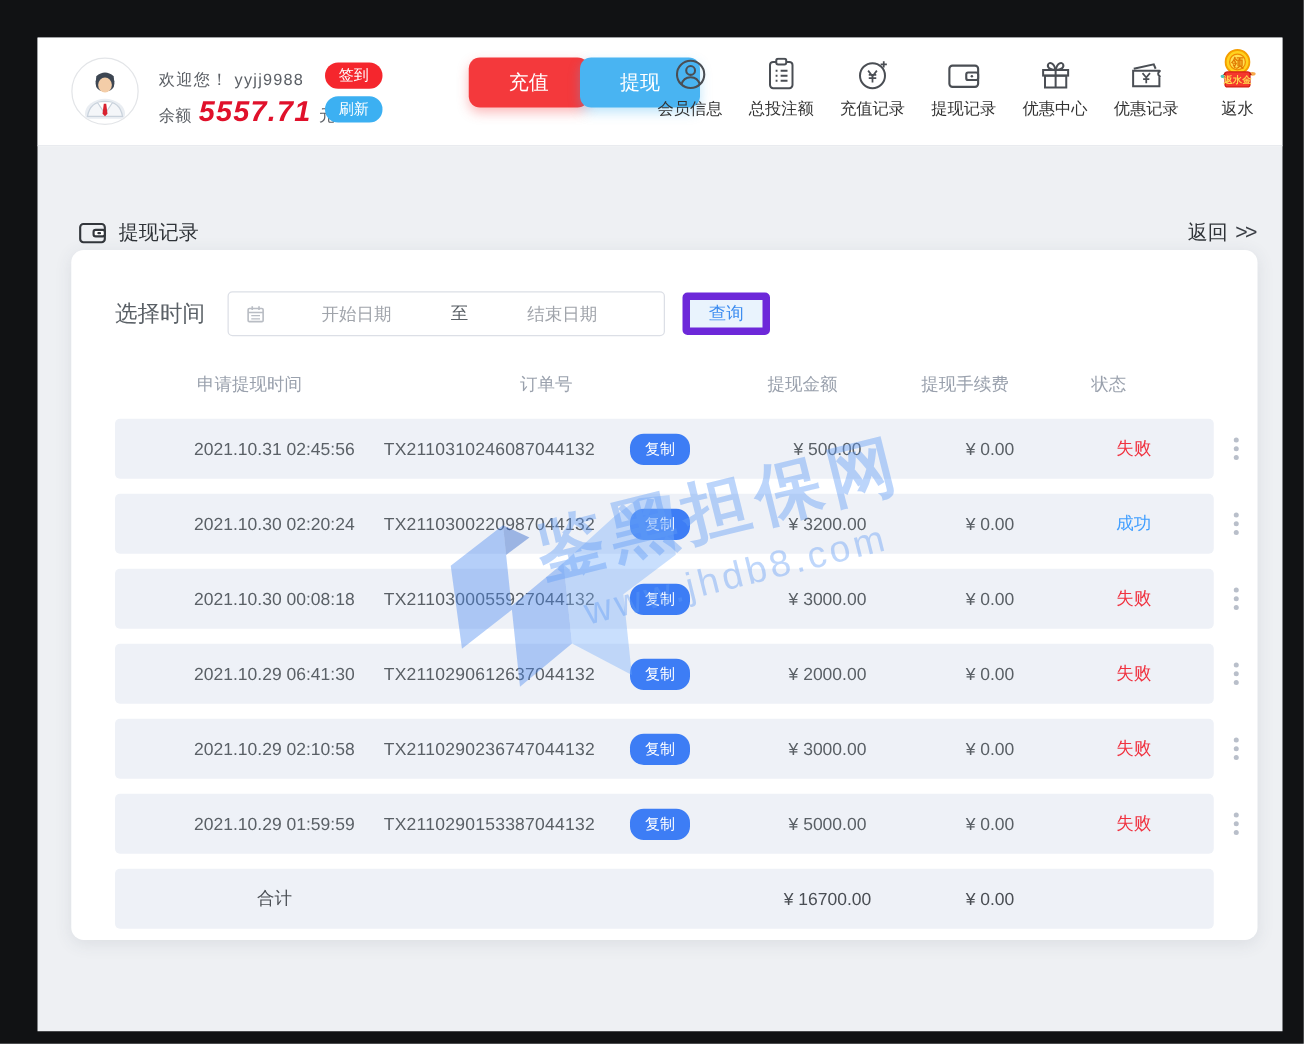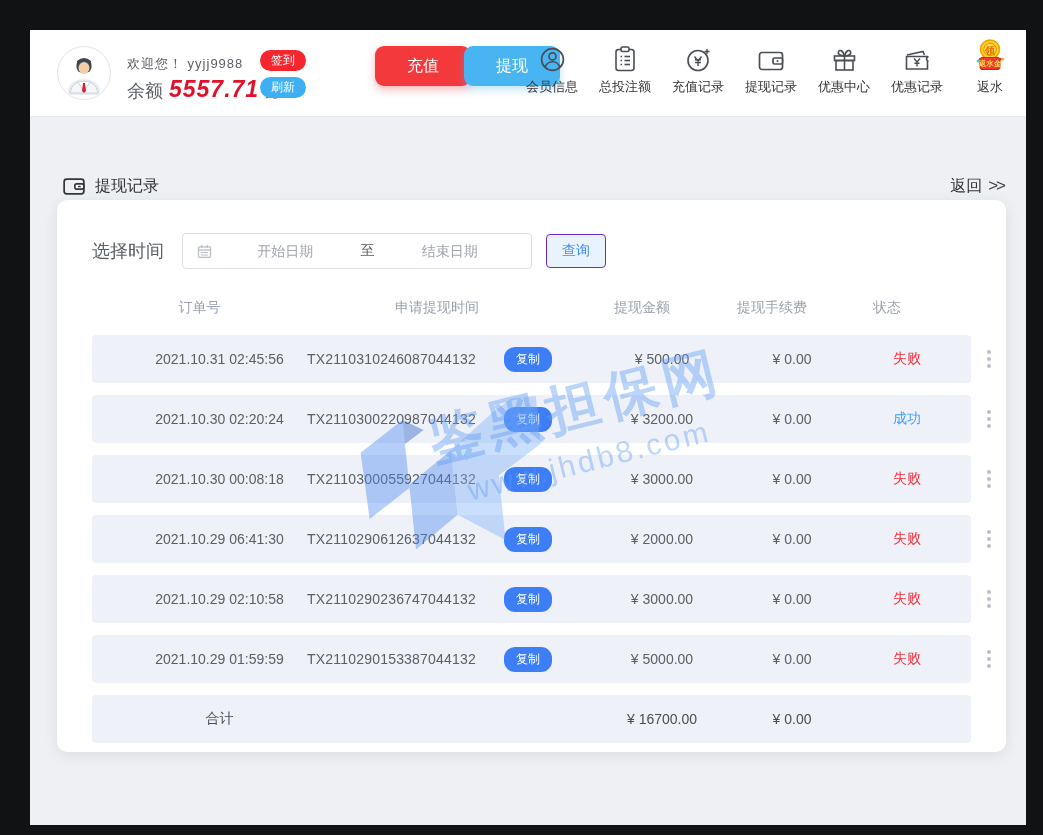--- a/index.html
+++ b/index.html
@@ -20,21 +20,21 @@
     position:relative; width:996px; height:87px; background:#ffffff;
     border-bottom:1px solid #e9ebef;
   }
   .avatar {
     position:absolute; left:27px; top:16px; width:54px; height:54px;
     border-radius:50%; border:1px solid #e3e5e8; background:#fff;
     display:flex; align-items:center; justify-content:center; overflow:hidden;
   }
   .welcome { position:absolute; left:97px; top:25px; font-size:13px; color:#5c6066; letter-spacing:1px; }
   .balance-line { position:absolute; left:97px; top:46px; display:flex; align-items:baseline; }
-  .balance-label { font-size:18px; color:#5c6066; margin-right:6px; }
+  .balance-label { font-size:13px; color:#5c6066; margin-right:6px; }
   .balance-value {
     font-size:23px; font-weight:800; font-style:italic; color:#e0112b;
     letter-spacing:1px; margin-right:6px; line-height:26px;
   }
   .balance-unit { font-size:13px; color:#5c6066; }
   .badge {
     position:absolute; width:46px; height:21px; border-radius:11px;
     color:#fff; font-size:12px; display:flex; align-items:center; justify-content:center;
     border:none; cursor:pointer;
   }
@@ -79,21 +79,21 @@
     display:flex; align-items:center; padding:0 10px; background:#fff;
   }
   .date-range input {
     border:none; outline:none; flex:1; text-align:center; font-size:14px;
     color:#606266; background:transparent; min-width:0; font-family:inherit;
   }
   .date-range input::placeholder { color:#a0a4ab; }
   .range-sep { font-size:14px; color:#5a6066; padding:0 4px; }
   .query-btn {
     margin-left:14px; height:34px; padding:0 15px; font-size:14px; font-family:inherit;
-    color:#3c8cf0; background:#e9f3fd; border:1px solid #6d28d9; border-radius:4px; cursor:pointer;
+    color:#3c8cf0; background:#e9f3fd; border:6px solid #6d28d9; border-radius:4px; cursor:pointer;
   }
 
   
   .tgrid { display:grid; grid-template-columns:215px 260px 150px 110px 120px 1fr; align-items:center; }
   .thead { margin-top:21px; height:35px; }
   .thead .hc { font-size:14px; color:#9aa1ad; text-align:center; }
   .thead .hc.h-order { text-align:center; }
   .tbody { margin-top:10px; }
   .trow {
     height:48px; background:#eef1f7; border-radius:4px; margin-bottom:12px;
@@ -290,22 +290,22 @@
           </svg>
         </span>
         <input type="text" placeholder="开始日期" style="">
         <span class="range-sep">至</span>
         <input type="text" placeholder="结束日期" style="">
       </div>
       <button class="query-btn">查询</button>
     </div>
 
     <div class="tgrid thead">
+      <div class="hc">申请提现时间</div>
       <div class="hc h-order">订单号</div>
-      <div class="hc">申请提现时间</div>
       <div class="hc">提现金额</div>
       <div class="hc">提现手续费</div>
       <div class="hc">状态</div>
       <div class="hc"></div>
     </div>
 
     <div class="tbody">
       <div class="tgrid trow">
         <div class="c time">2021.10.31 02:45:56</div>
         <div class="c order">

